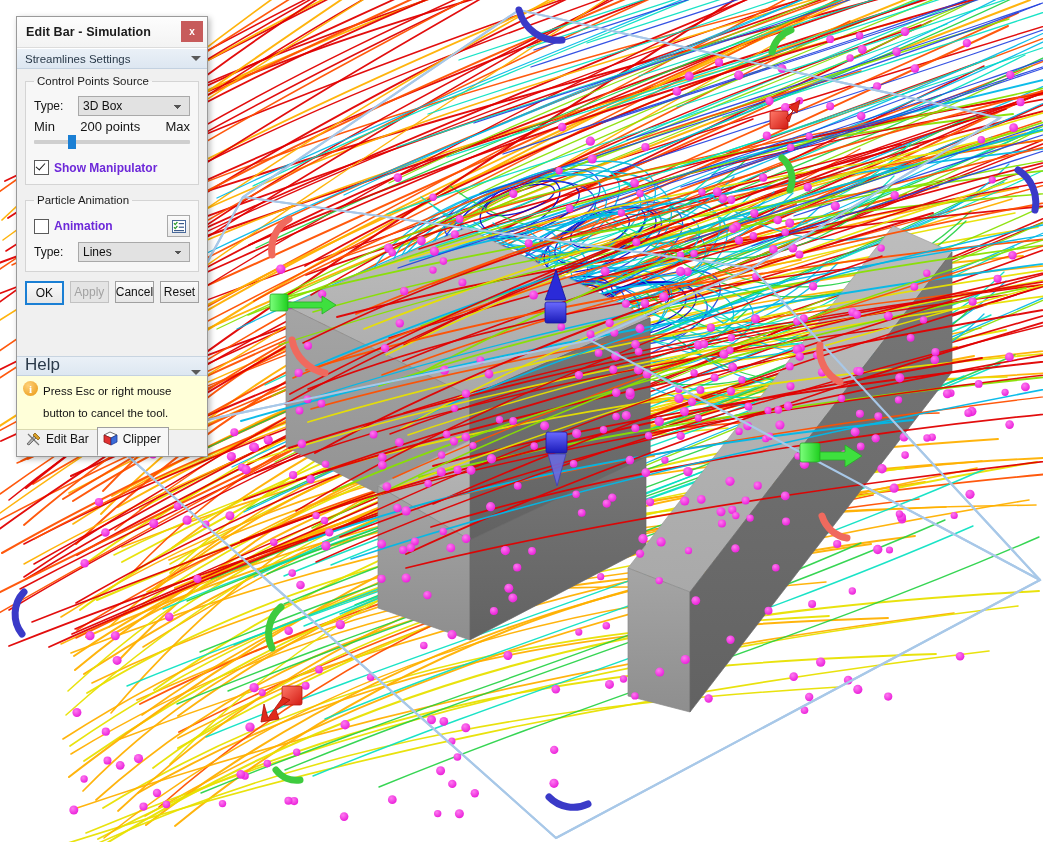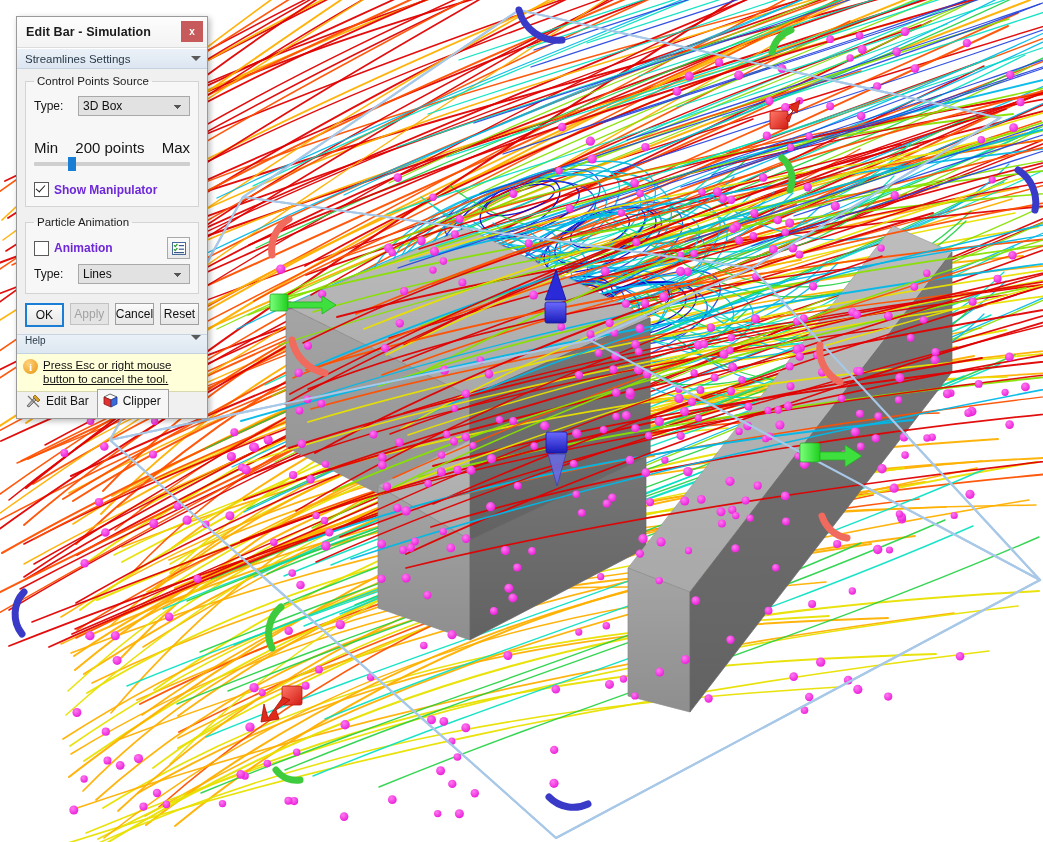--- a/index.html
+++ b/index.html
@@ -131,22 +131,22 @@
       calc(100% - 11px) 8px,
       calc(100% - 7px) 8px;
     background-size: 4px 4px, 4px 4px;
     background-repeat: no-repeat;
   }
 
   .minmax-row {
     display: flex;
     justify-content: space-between;
     align-items: baseline;
-    margin-top: 23px;
-    font-size: 15px;
+    margin-top: 3px;
+    font-size: 13px;
     color: #151515;
   }
   .slider-track {
     position: relative;
     height: 14px;
     margin-top: 1px;
   }
   .slider-track .rail {
     position: absolute;
     left: 0; right: 0; top: 5px;
@@ -230,25 +230,26 @@
     border-color: #c2c2c2;
     cursor: default;
   }
 
   .help-header {
     height: 18px;
     background: linear-gradient(#eaf0f7, #dde7f1);
     border-top: 1px solid #c8d4e0;
     border-bottom: 1px solid #c3d1e0;
     display: flex;
-    align-items: flex-start;
+    align-items: flex-end;
     padding: 0 6px 0 8px;
     color: #2a3a4a;
-    font-size: 10px;
+    font-size: 17px;
     cursor: pointer;
+    margin-top: 44px;
   }
   .help-header .hdr-label { flex: 1; }
 
   .help-body {
     background: #ffffd9;
     border-bottom: 1px solid #d9d9b0;
     display: flex;
     align-items: flex-start;
     padding: 4px 6px 5px 6px;
   }
@@ -262,23 +263,22 @@
     display: flex;
     align-items: center;
     justify-content: center;
     flex: none;
     margin-right: 5px;
     margin-top: 1px;
     font-family: "Liberation Serif", serif;
   }
   .help-text {
     font-size: 11.5px;
-    line-height: 14px;
+    line-height: 22px;
     color: #121212;
-    text-decoration: underline;
   }
 
   .tabbar {
     display: flex;
     align-items: flex-end;
     background: #f0f0f0;
     padding: 3px 0 0 3px;
     height: 23px;
   }
   .tab {

